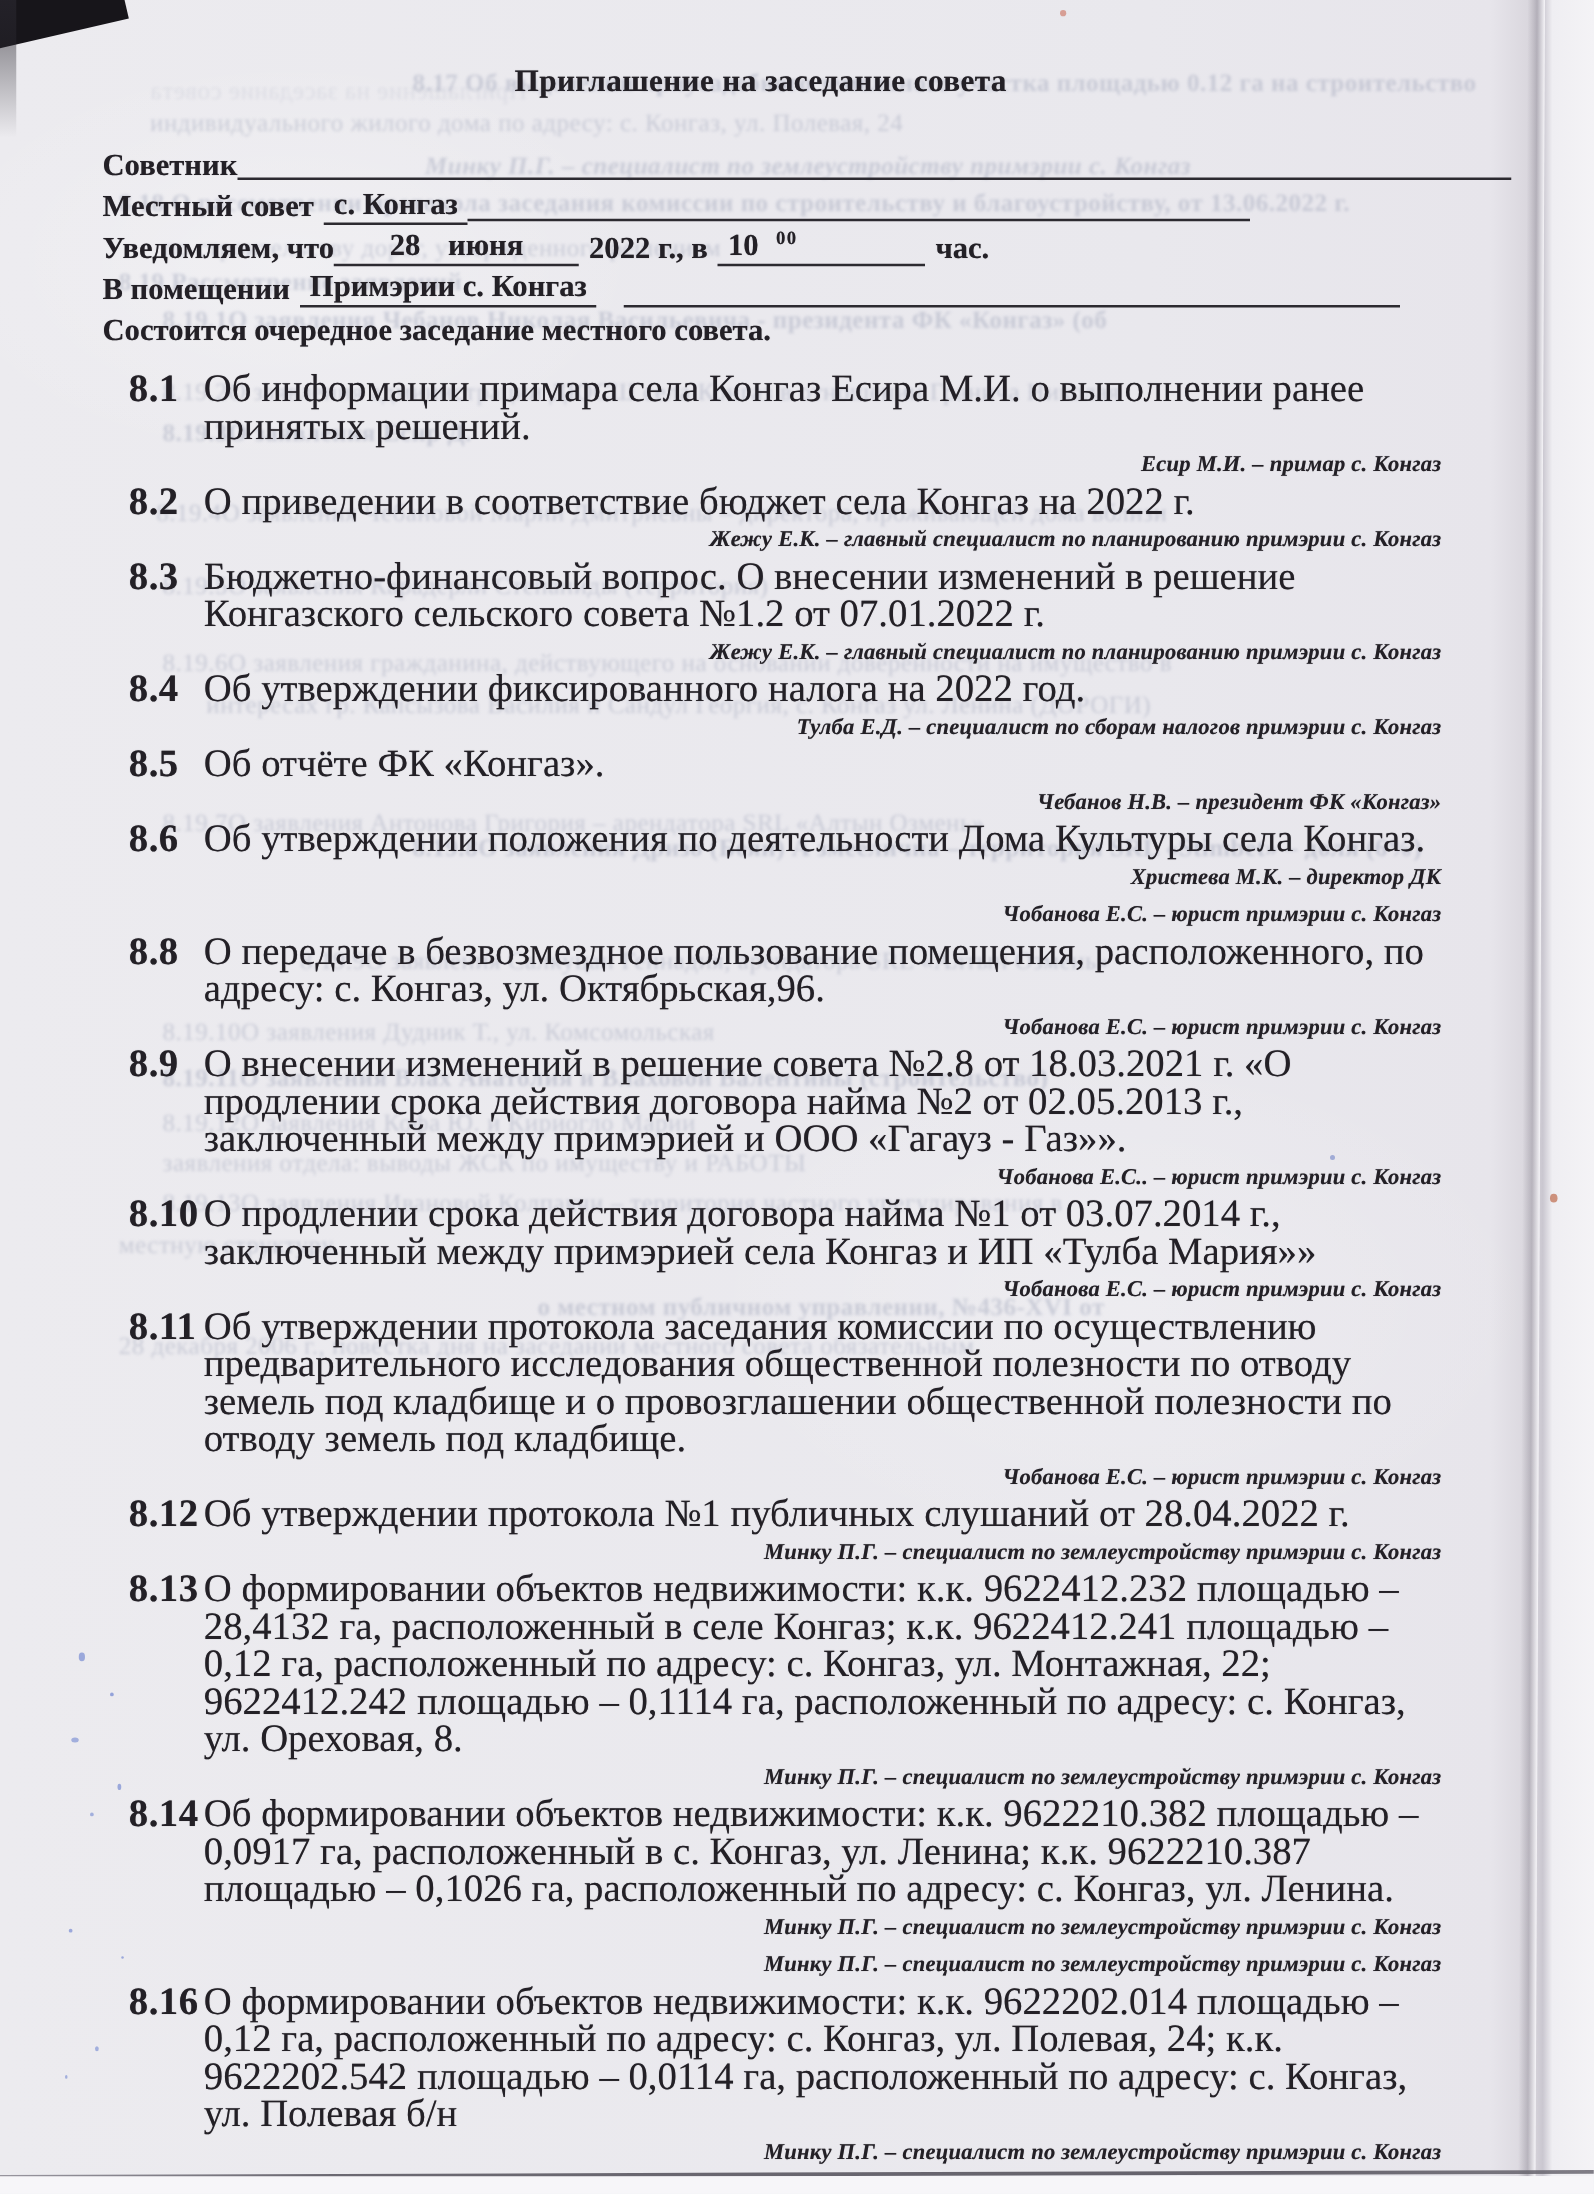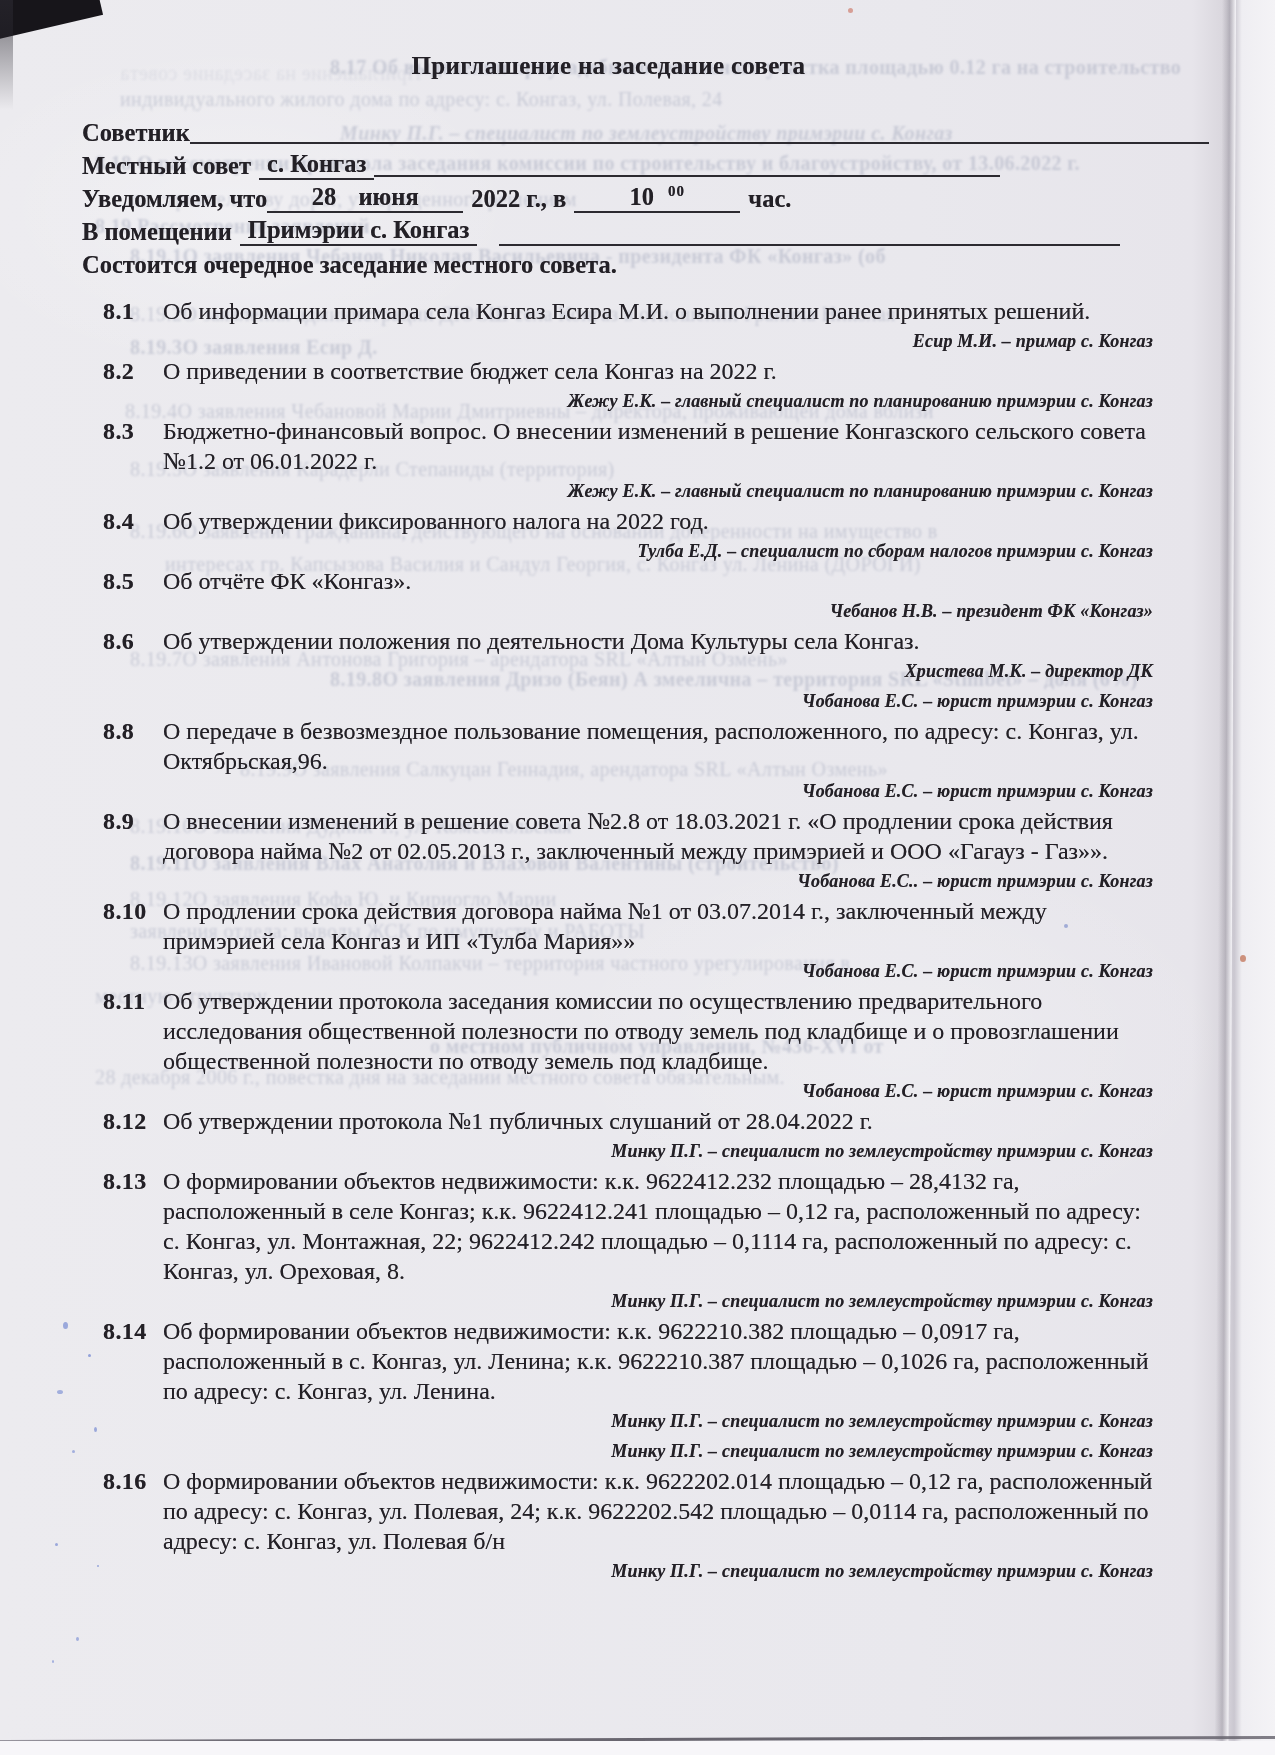--- a/index.html
+++ b/index.html
@@ -41,26 +41,26 @@
     font-size:25px;font-weight:bold;letter-spacing:.3px;
   }
   .hdr{margin:34px 0 0 82px;width:1123px;font-weight:bold;font-size:24.5px;}
   .hdr-row{display:flex;align-items:flex-end;height:33px;white-space:nowrap;}
   .u{border-bottom:2.5px solid #2c2a30;padding:0 8px 0 8px;}
   .rule{border-bottom:2.5px solid #2c2a30;align-self:flex-end;margin-bottom:3px;flex:1;}
   .rule.r1{margin-right:205px;}
   .rule.r2{margin-right:-4px;}
   .rule.r4{margin-right:85px;margin-bottom:0;margin-left:22px;}
   .u-date{display:inline-block;width:180px;text-align:center;word-spacing:16px;}
-  .u-time{display:inline-block;width:150px;text-align:center;}
+  .u-time{display:inline-block;width:150px;}
   .u-time sup{font-size:15px;vertical-align:9px;margin-left:14px;letter-spacing:1px;}
   .gap{display:inline-block;width:8px;}
 
   .agenda{margin:17px 0 0 103px;width:1050px;}
-  .item-body{display:flex;font-size:24px;line-height:30px;}
+  .item-body{display:flex;font-size:31px;line-height:30px;}
   .num{flex:0 0 60px;font-weight:bold;letter-spacing:.4px;}
   .txt{flex:1;}
   .sig{font-weight:bold;font-style:italic;text-align:right;font-size:18px;line-height:30px;letter-spacing:.2px;}
 
   
   .ghosts{position:absolute;left:0;top:0;width:1275px;height:1741px;z-index:0;}
   .content{z-index:1;}
   .ghost{
     position:absolute;white-space:nowrap;color:#8e95ad;opacity:.36;
     filter:blur(1.25px);font-size:20px;letter-spacing:.4px;
@@ -173,21 +173,21 @@
           <div class="item-body">
             <span class="num">8.2</span>
             <span class="txt">О приведении в соответствие бюджет села Конгаз на 2022 г.</span>
           </div>
           <div class="sig">Жежу Е.К. – главный специалист по планированию примэрии с. Конгаз</div>
         </div>
 
         <div class="item">
           <div class="item-body">
             <span class="num">8.3</span>
-            <span class="txt">Бюджетно-финансовый вопрос. О внесении изменений в решение Конгазского сельского совета №1.2 от 06.01.2022 г.</span>
+            <span class="txt">Бюджетно-финансовый вопрос. О внесении изменений в решение Конгазского сельского совета №1.2 от 07.01.2022 г.</span>
           </div>
           <div class="sig">Жежу Е.К. – главный специалист по планированию примэрии с. Конгаз</div>
         </div>
 
         <div class="item">
           <div class="item-body">
             <span class="num">8.4</span>
             <span class="txt">Об утверждении фиксированного налога на 2022 год.</span>
           </div>
           <div class="sig">Тулба Е.Д. – специалист по сборам налогов примэрии с. Конгаз</div>

